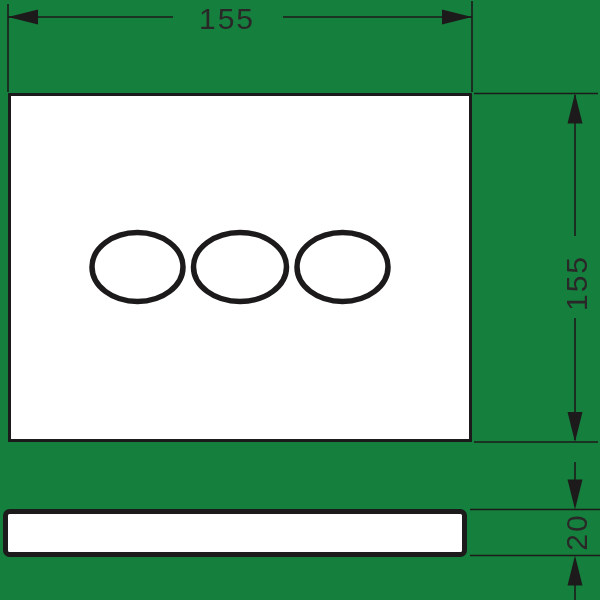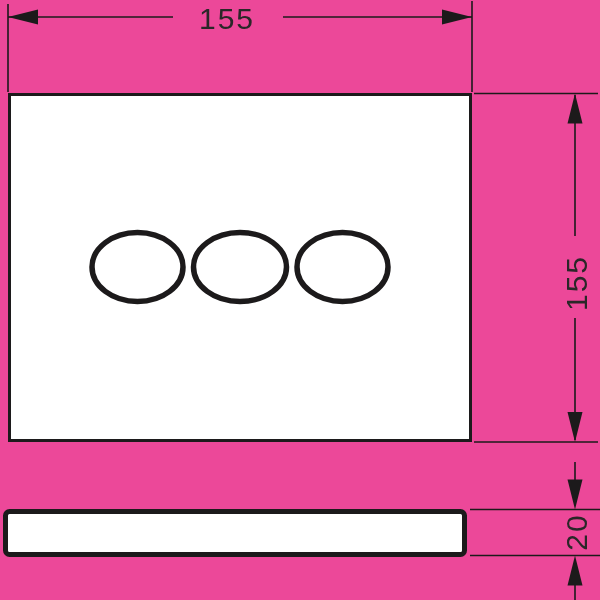--- a/index.html
+++ b/index.html
@@ -8,21 +8,21 @@
     width: 600px;
     height: 600px;
     background: #ffffff;
     overflow: hidden;
     font-family: "Liberation Sans", sans-serif;
   }
   .canvas {
     position: relative;
     width: 600px;
     height: 600px;
-    background: #ec4899;
+    background: #15803d;
   }
   svg { display: block; }
 
   .outline-thick {
     fill: #ffffff;
     stroke: #1c1a1b;
     stroke-width: 3;
   }
   .hole {
     fill: #ffffff;

